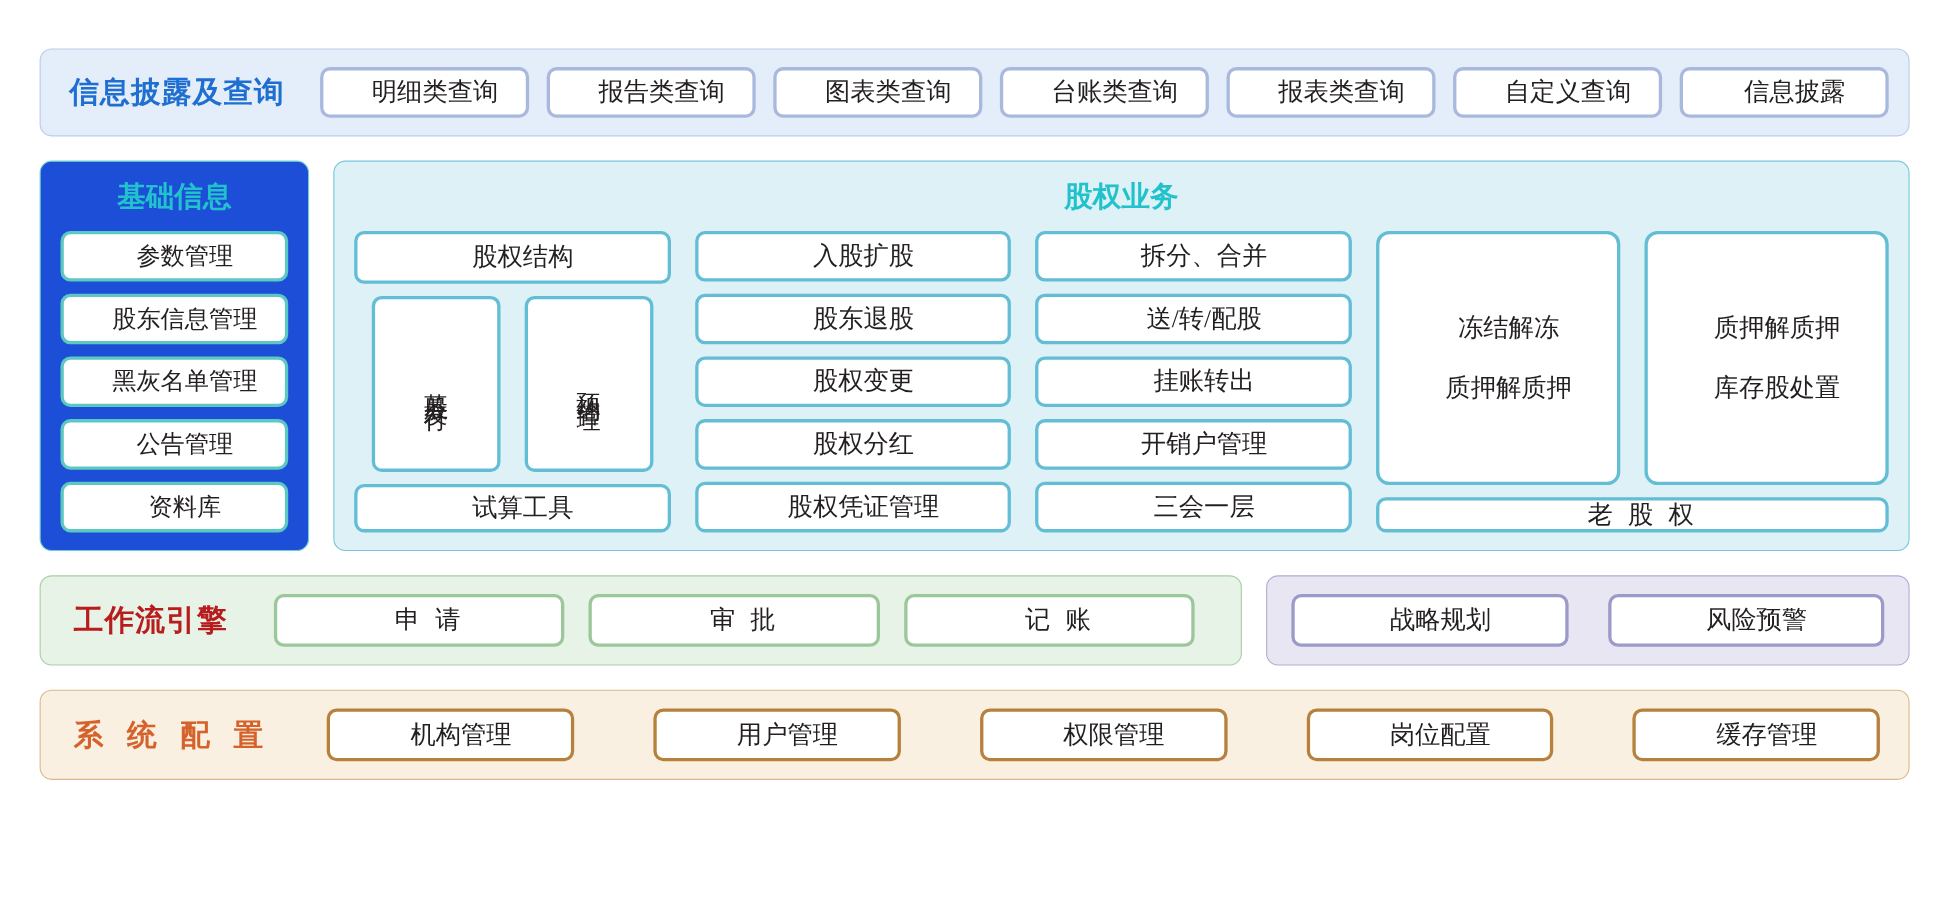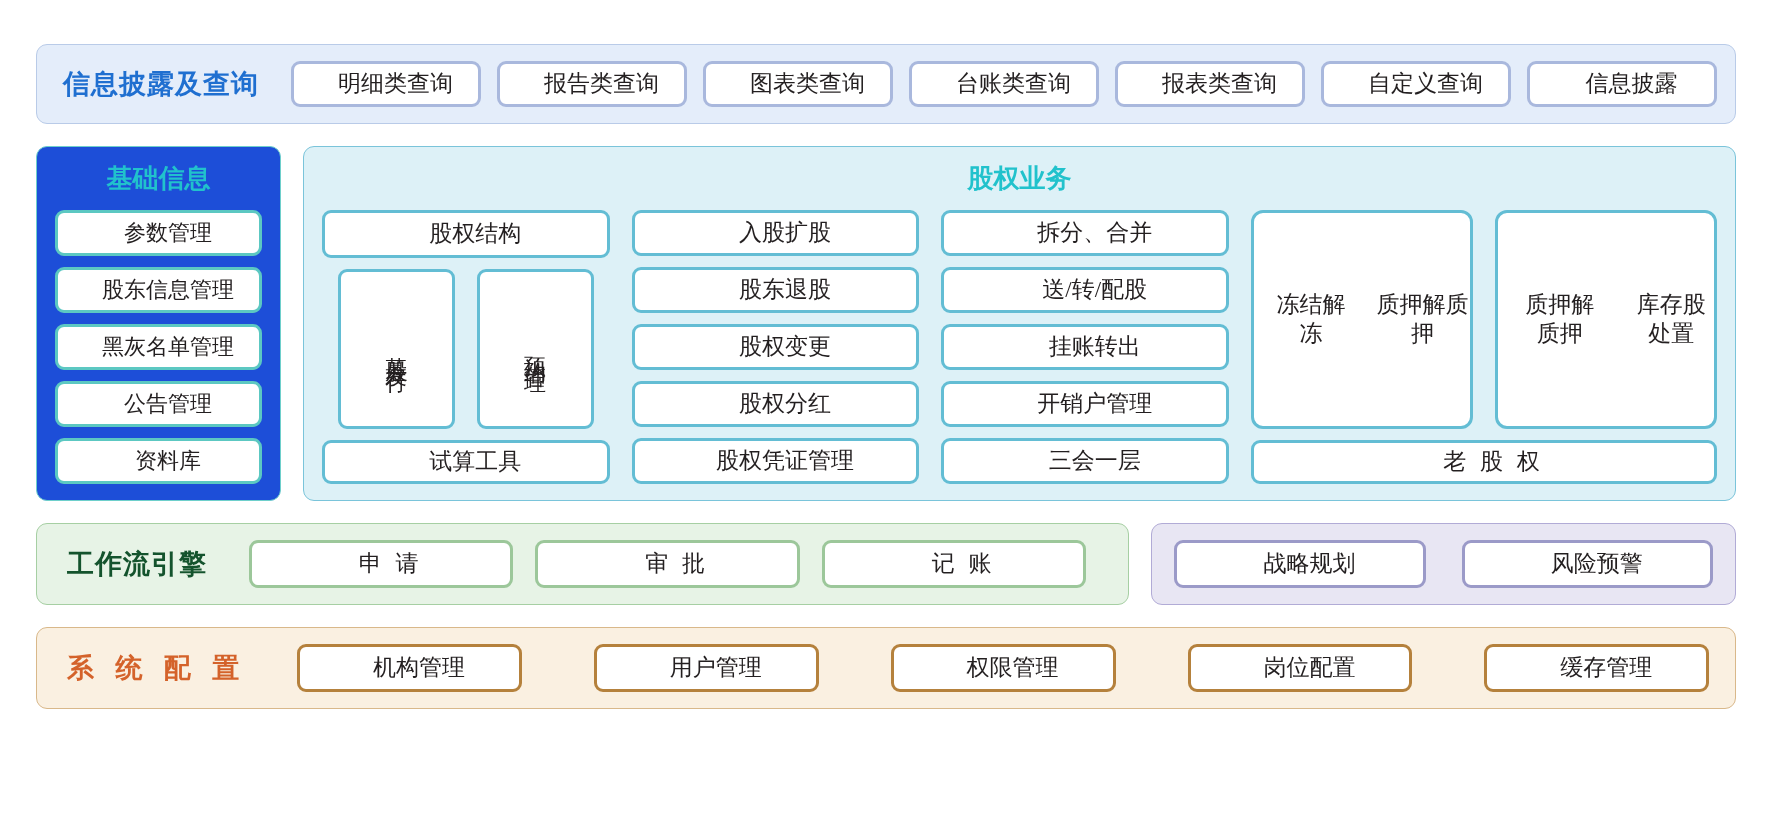--- a/index.html
+++ b/index.html
@@ -54,21 +54,21 @@
   }
   .band-title {
     font-family: "DejaVu Sans", "Liberation Sans", sans-serif;
     font-weight: bold;
     font-size: 27px;
     letter-spacing: 1px;
     white-space: nowrap;
   }
   .title-blue { color: #1f6fd0; }
   .title-teal { color: #21c2cc; }
-  .title-green { color: #14532d; }
+  .title-green { color: #b91c1c; }
   .title-orange { color: #d4622a; letter-spacing: 6px; }
 
   .disclosure-tiles {
     display: flex;
     gap: 16px;
     flex: 1;
     margin-left: 16px;
   }
   .tile-blue {
     border: 3px solid #a9b8dd;
@@ -172,30 +172,30 @@
     flex-direction: column;
     gap: 11px;
   }
   .wide-top {
     flex: 1;
     display: flex;
     gap: 22px;
   }
   .tile-tall {
     flex: 1;
-    flex-direction: row;
+    flex-direction: column;
     justify-content: center;
     gap: 26px;
     font-size: 23px;
     border: 3px solid #63bdd4;
     border-radius: 12px;
   }
   .tile-tall span { display: block; }
   .wide-bottom {
-    height: 44px;
+    height: 32px;
     font-size: 23px;
     letter-spacing: 4px;
   }
 
   
   .row-flow {
     display: flex;
     gap: 22px;
     height: 82px;
     flex: none;

